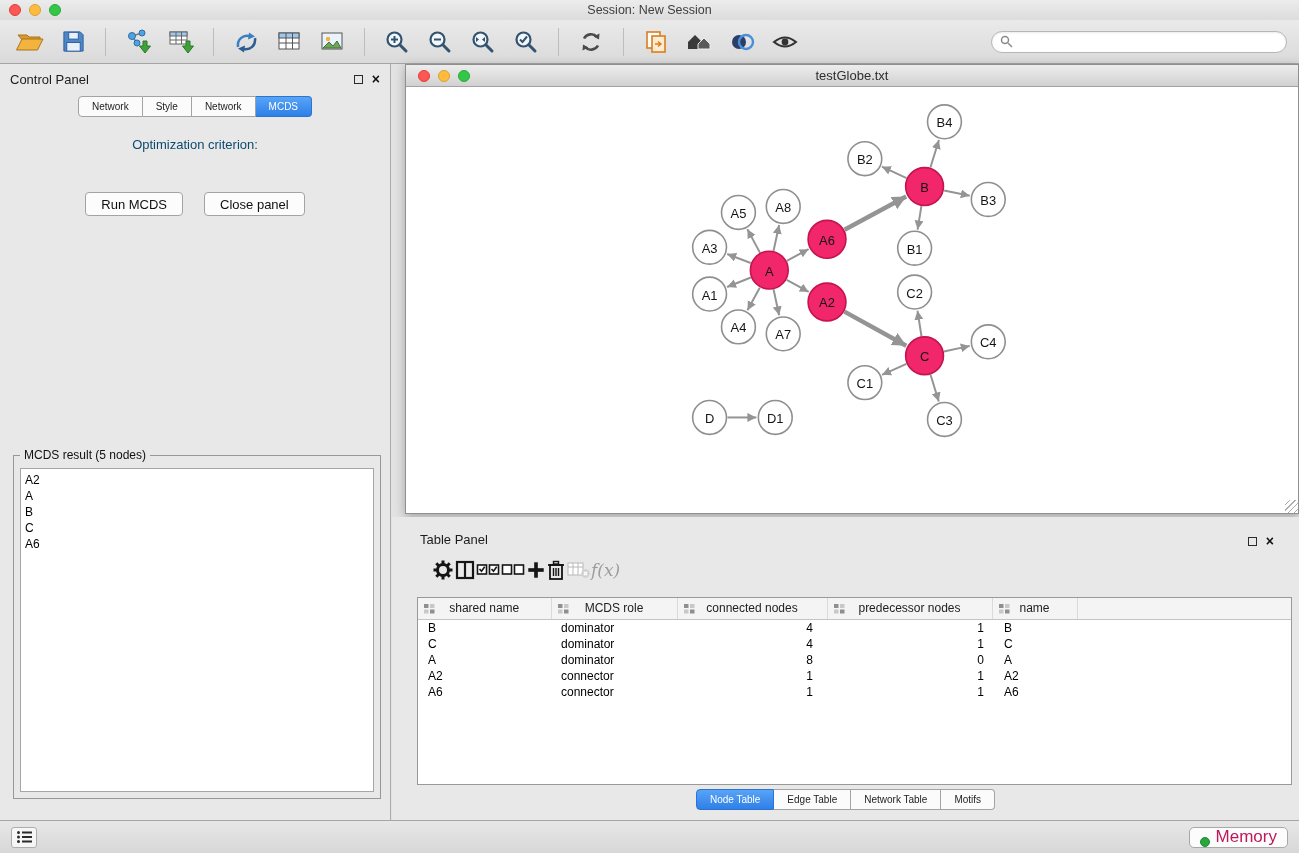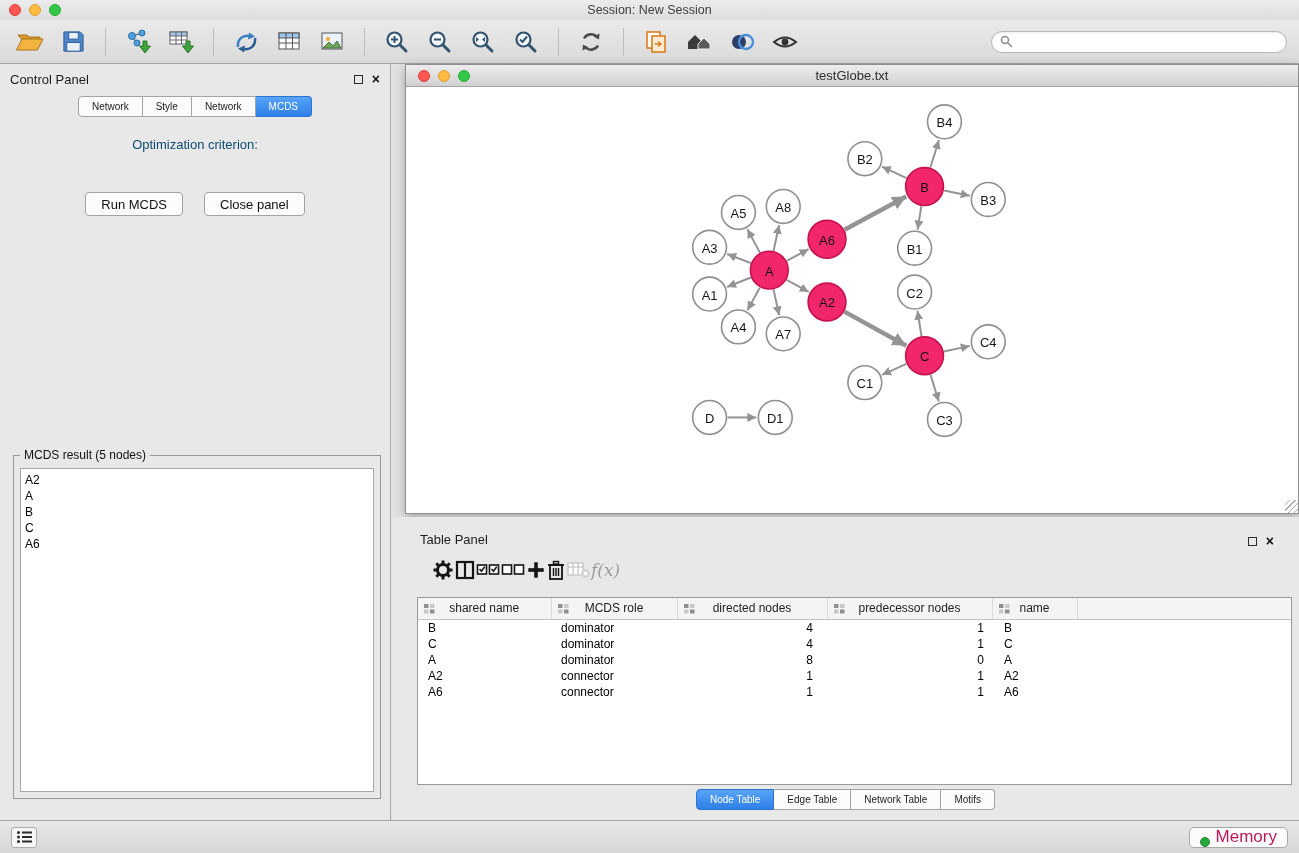--- a/index.html
+++ b/index.html
@@ -476,21 +476,21 @@
                     <rect x="0" y="0" width="4.5" height="4" fill="#8f8f8f"></rect>
                     <rect x="6" y="0" width="4.5" height="4" fill="#c8c8c8"></rect>
                     <rect x="0" y="5.5" width="4.5" height="4" fill="#c8c8c8"></rect>
                     <rect x="6" y="5.5" width="4.5" height="4" fill="#8f8f8f"></rect>
                   </svg></span><span>MCDS role</span></th>
               <th><span class="sorticon"><svg width="11" height="10" viewBox="0 0 11 10">
                     <rect x="0" y="0" width="4.5" height="4" fill="#8f8f8f"></rect>
                     <rect x="6" y="0" width="4.5" height="4" fill="#c8c8c8"></rect>
                     <rect x="0" y="5.5" width="4.5" height="4" fill="#c8c8c8"></rect>
                     <rect x="6" y="5.5" width="4.5" height="4" fill="#8f8f8f"></rect>
-                  </svg></span><span>directed nodes</span></th>
+                  </svg></span><span>connected nodes</span></th>
               <th><span class="sorticon"><svg width="11" height="10" viewBox="0 0 11 10">
                     <rect x="0" y="0" width="4.5" height="4" fill="#8f8f8f"></rect>
                     <rect x="6" y="0" width="4.5" height="4" fill="#c8c8c8"></rect>
                     <rect x="0" y="5.5" width="4.5" height="4" fill="#c8c8c8"></rect>
                     <rect x="6" y="5.5" width="4.5" height="4" fill="#8f8f8f"></rect>
                   </svg></span><span>predecessor nodes</span></th>
               <th><span class="sorticon"><svg width="11" height="10" viewBox="0 0 11 10">
                     <rect x="0" y="0" width="4.5" height="4" fill="#8f8f8f"></rect>
                     <rect x="6" y="0" width="4.5" height="4" fill="#c8c8c8"></rect>
                     <rect x="0" y="5.5" width="4.5" height="4" fill="#c8c8c8"></rect>

